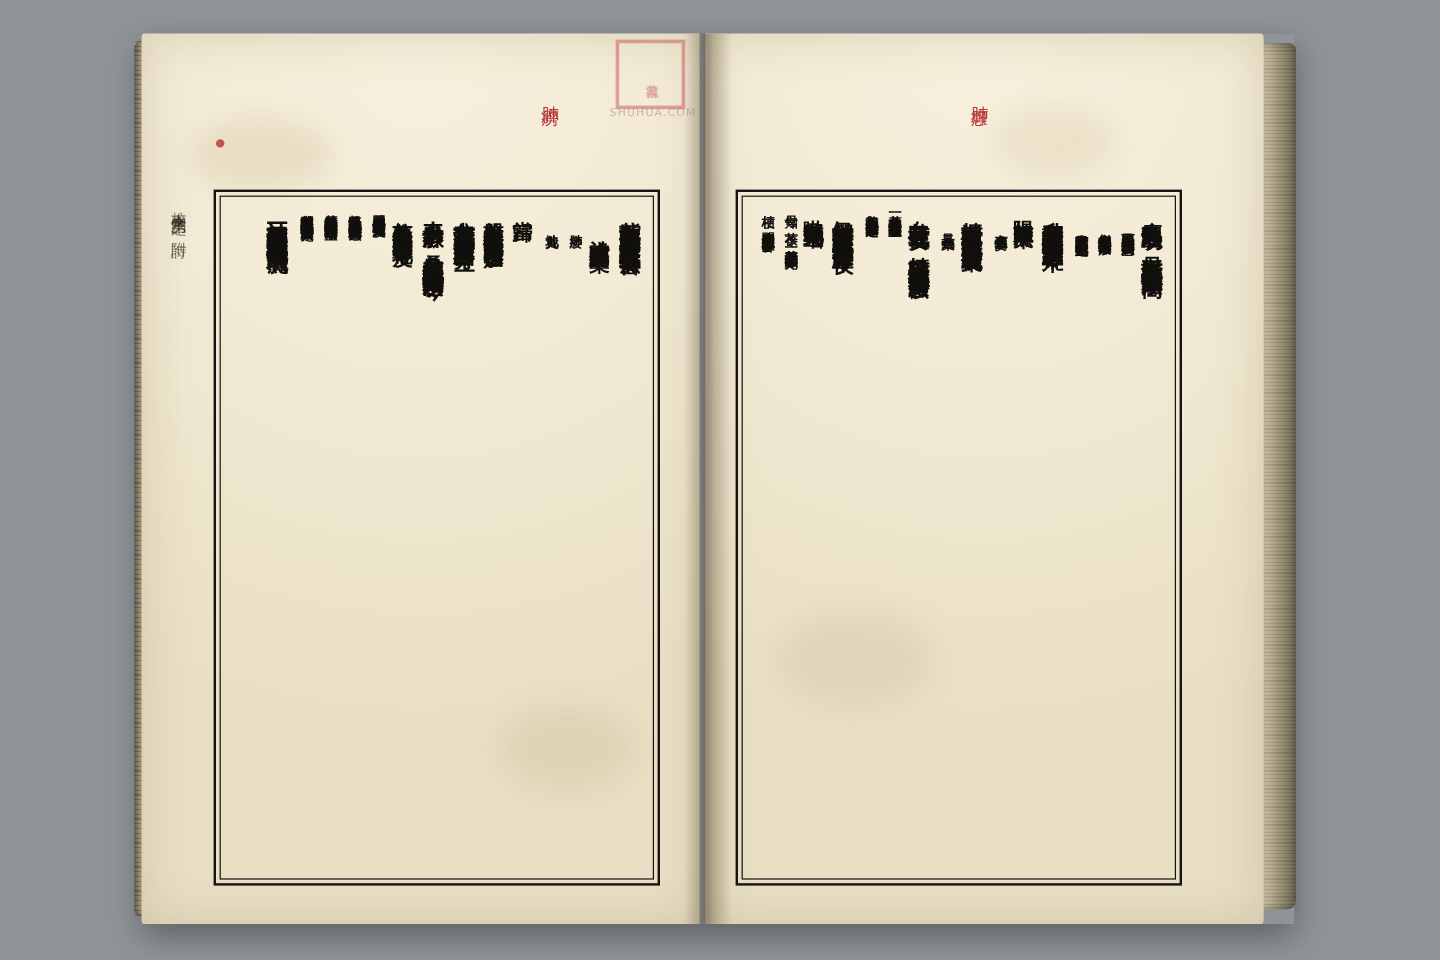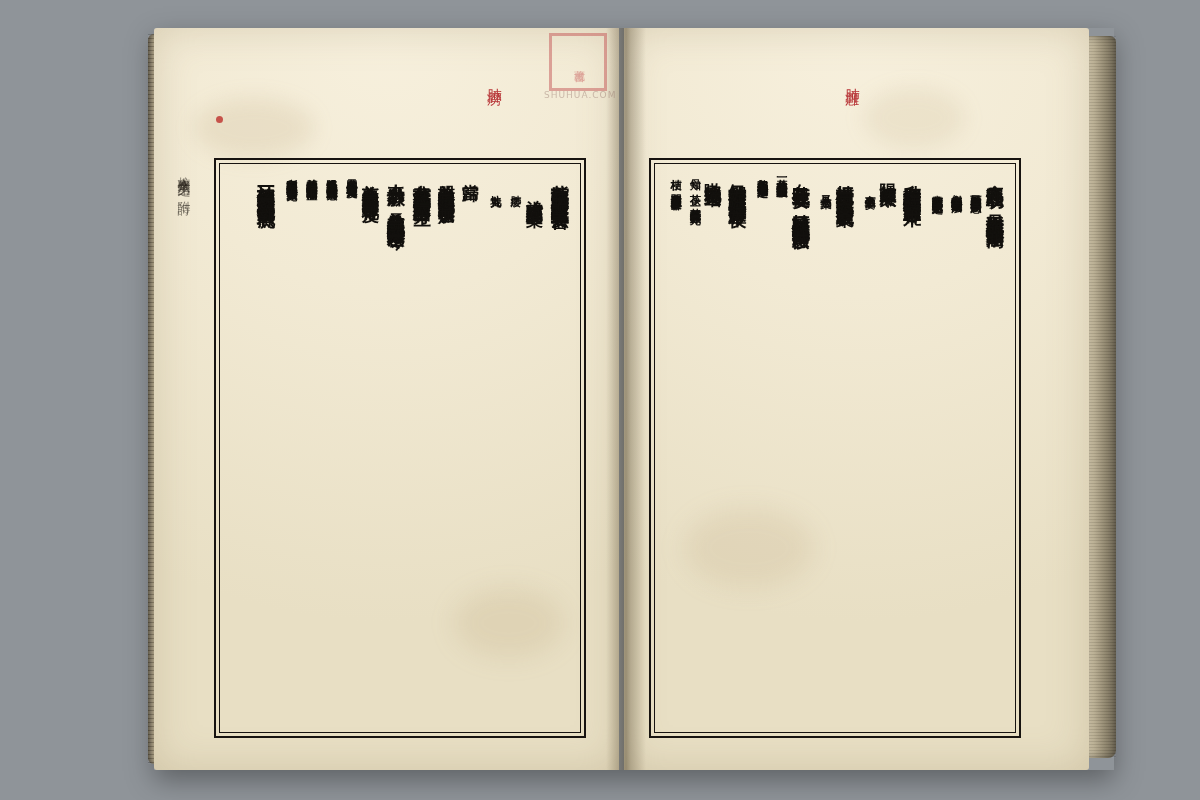--- a/index.html
+++ b/index.html
@@ -12,21 +12,20 @@
     height: 800px;
     overflow: hidden;
     font-family: "DejaVu Sans", sans-serif;
   }
 
   #stage {
     position: relative;
     width: 1108px;
     height: 800px;
     background: #8f9499;
-    margin-left: 36px;
   }
 
   
   #book {
     position: absolute;
     left: 118px;
     top: 28px;
     width: 960px;
     height: 742px;
     box-shadow: 0 10px 26px rgba(0,0,0,0.35);

